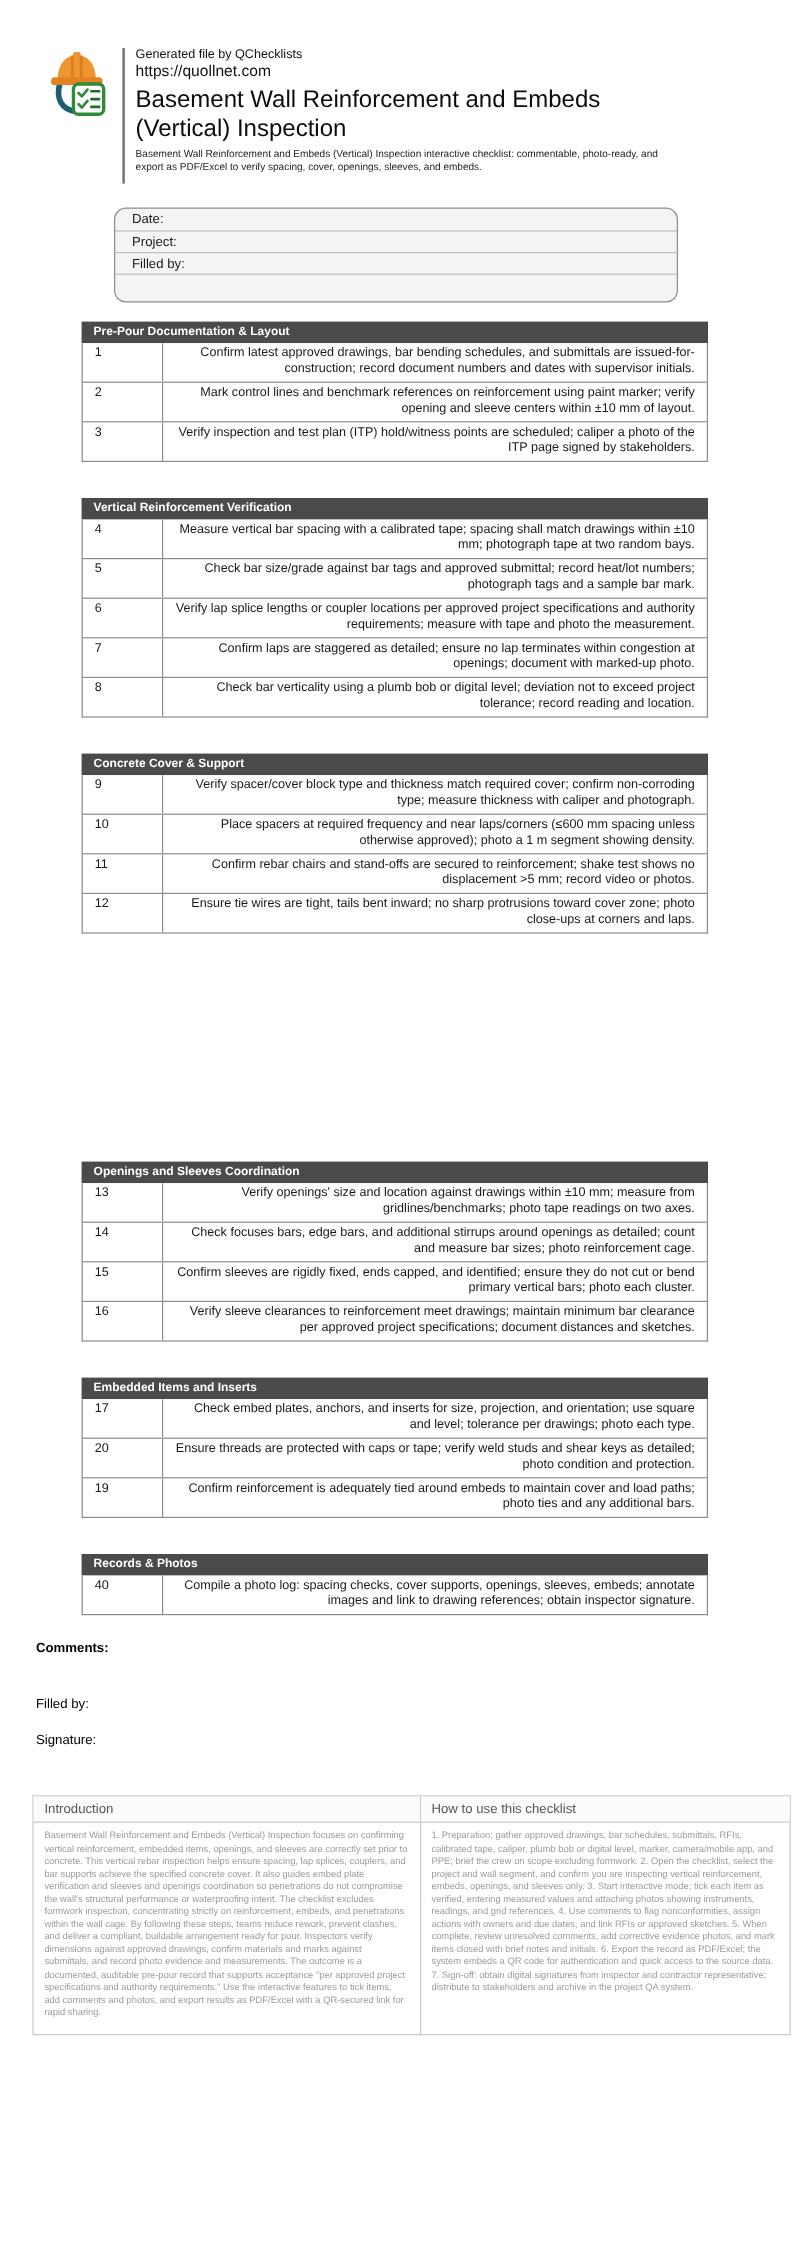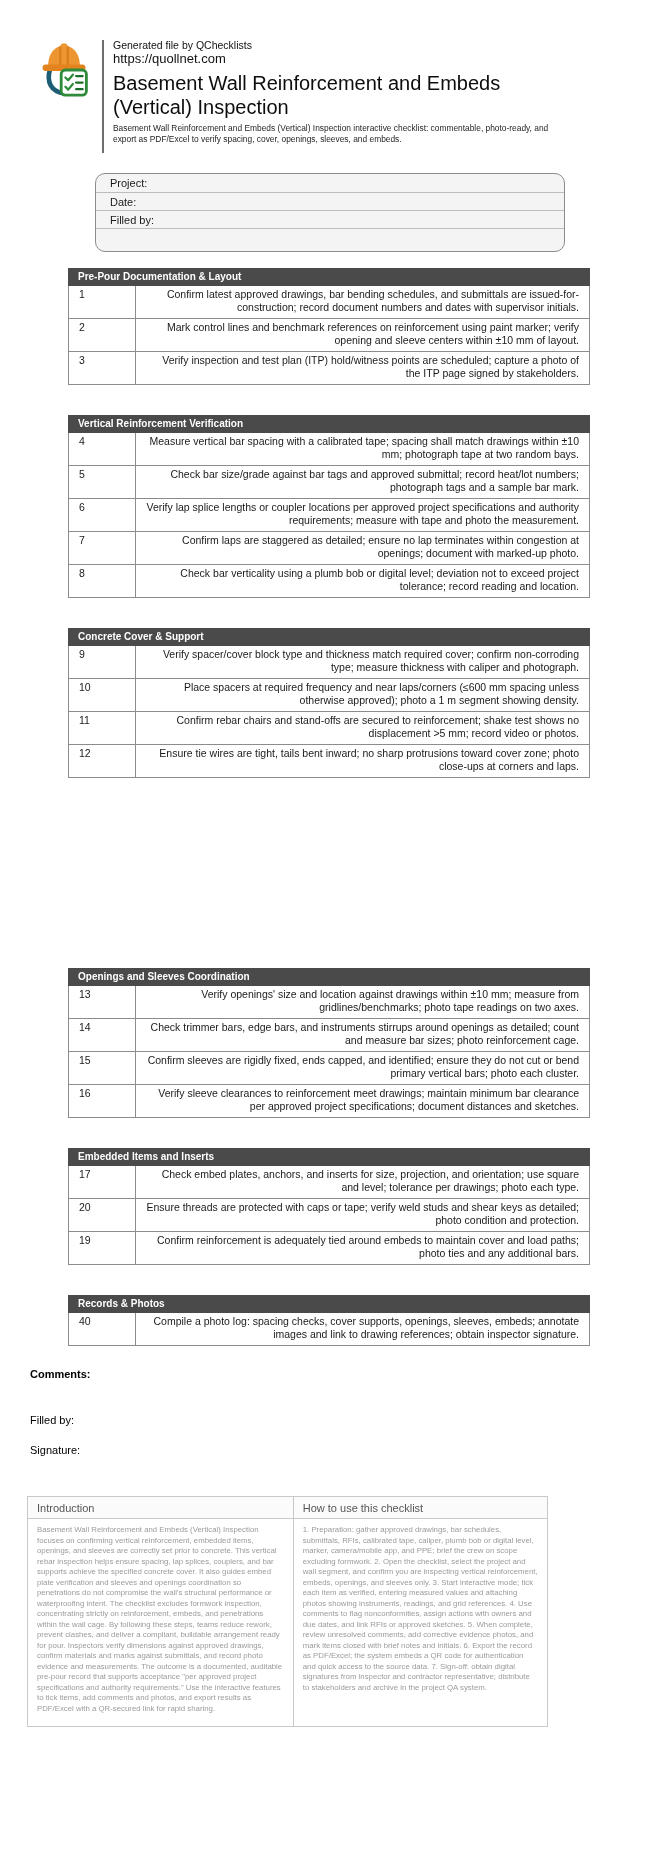--- a/index.html
+++ b/index.html
@@ -37,21 +37,21 @@
   .item-row + .item-row{border-top:1px solid var(--table-border);}
   .item-num{width:67px;flex:0 0 67px;padding:2px 4px 4px 10px;border-right:1px solid var(--table-border);font-size:10.5px;line-height:13px;}
   .item-text{flex:1;padding:2px 10px 4px 10px;font-size:10.5px;line-height:13px;text-align:right;}
 
   
   .comments-label{margin:22px 0 0 30px;font-size:11px;font-weight:bold;color:#000;}
   .filledby-label{margin:34px 0 0 30px;font-size:11px;color:#000;}
   .signature-label{margin:18px 0 0 30px;font-size:11px;color:#000;}
 
   
-  .info-panel{margin:40px 0 0 27px;width:521px;border:1px solid var(--panel-border);display:grid;grid-template-columns:51.2% 48.8%;}
+  .info-panel{margin:40px 0 0 27px;width:632px;border:1px solid var(--panel-border);display:grid;grid-template-columns:51.2% 48.8%;}
   .ip-header{padding:5px 9px 4px;font-size:11px;color:#565656;background:#fbfbfb;border-bottom:1px solid var(--panel-border);}
   .ip-left{border-right:1px solid var(--panel-border);}
   .ip-body{padding:6px 9px 12px;font-size:7.8px;line-height:10.5px;color:#9b9b9b;}
 </style>
 </head>
 <body>
 
 <div class="page">
 
   <header>
@@ -79,24 +79,24 @@
     <div class="head-text">
       <div class="gen-line">Generated file by QChecklists</div>
       <div class="url-line">https://quollnet.com</div>
       <h1 class="doc-title">Basement Wall Reinforcement and Embeds (Vertical) Inspection</h1>
       <p class="doc-subtitle">Basement Wall Reinforcement and Embeds (Vertical) Inspection interactive checklist: commentable, photo-ready, and export as PDF/Excel to verify spacing, cover, openings, sleeves, and embeds.</p>
     </div>
   </header>
 
   <div class="form-box" id="form-box">
       <div class="form-row">
+        <span>Date:</span>
+      </div>
+      <div class="form-row">
         <span>Project:</span>
-      </div>
-      <div class="form-row">
-        <span>Date:</span>
       </div>
       <div class="form-row">
         <span>Filled by:</span>
       </div>
       <div class="form-row empty"></div>
     </div>
 
   <div id="sections">
       <div class="section">
         <div class="sec-header">Pre-Pour Documentation &amp; Layout</div>
@@ -104,21 +104,21 @@
           <div class="item-row">
             <div class="item-num">1</div>
             <div class="item-text">Confirm latest approved drawings, bar bending schedules, and submittals are issued-for-construction; record document numbers and dates with supervisor initials.</div>
           </div>
           <div class="item-row">
             <div class="item-num">2</div>
             <div class="item-text">Mark control lines and benchmark references on reinforcement using paint marker; verify opening and sleeve centers within ±10 mm of layout.</div>
           </div>
           <div class="item-row">
             <div class="item-num">3</div>
-            <div class="item-text">Verify inspection and test plan (ITP) hold/witness points are scheduled; capture a photo of the ITP page signed by stakeholders.</div>
+            <div class="item-text">Verify inspection and test plan (ITP) hold/witness points are scheduled; caliper a photo of the ITP page signed by stakeholders.</div>
           </div>
         </div>
       </div>
       <div class="section">
         <div class="sec-header">Vertical Reinforcement Verification</div>
         <div class="sec-rows">
           <div class="item-row">
             <div class="item-num">4</div>
             <div class="item-text">Measure vertical bar spacing with a calibrated tape; spacing shall match drawings within ±10 mm; photograph tape at two random bays.</div>
           </div>
@@ -163,21 +163,21 @@
       </div>
       <div class="section">
         <div class="sec-header">Openings and Sleeves Coordination</div>
         <div class="sec-rows">
           <div class="item-row">
             <div class="item-num">13</div>
             <div class="item-text">Verify openings' size and location against drawings within ±10 mm; measure from gridlines/benchmarks; photo tape readings on two axes.</div>
           </div>
           <div class="item-row">
             <div class="item-num">14</div>
-            <div class="item-text">Check trimmer bars, edge bars, and instruments stirrups around openings as detailed; count and measure bar sizes; photo reinforcement cage.</div>
+            <div class="item-text">Check focuses bars, edge bars, and additional stirrups around openings as detailed; count and measure bar sizes; photo reinforcement cage.</div>
           </div>
           <div class="item-row">
             <div class="item-num">15</div>
             <div class="item-text">Confirm sleeves are rigidly fixed, ends capped, and identified; ensure they do not cut or bend primary vertical bars; photo each cluster.</div>
           </div>
           <div class="item-row">
             <div class="item-num">16</div>
             <div class="item-text">Verify sleeve clearances to reinforcement meet drawings; maintain minimum bar clearance per approved project specifications; document distances and sketches.</div>
           </div>
         </div>

